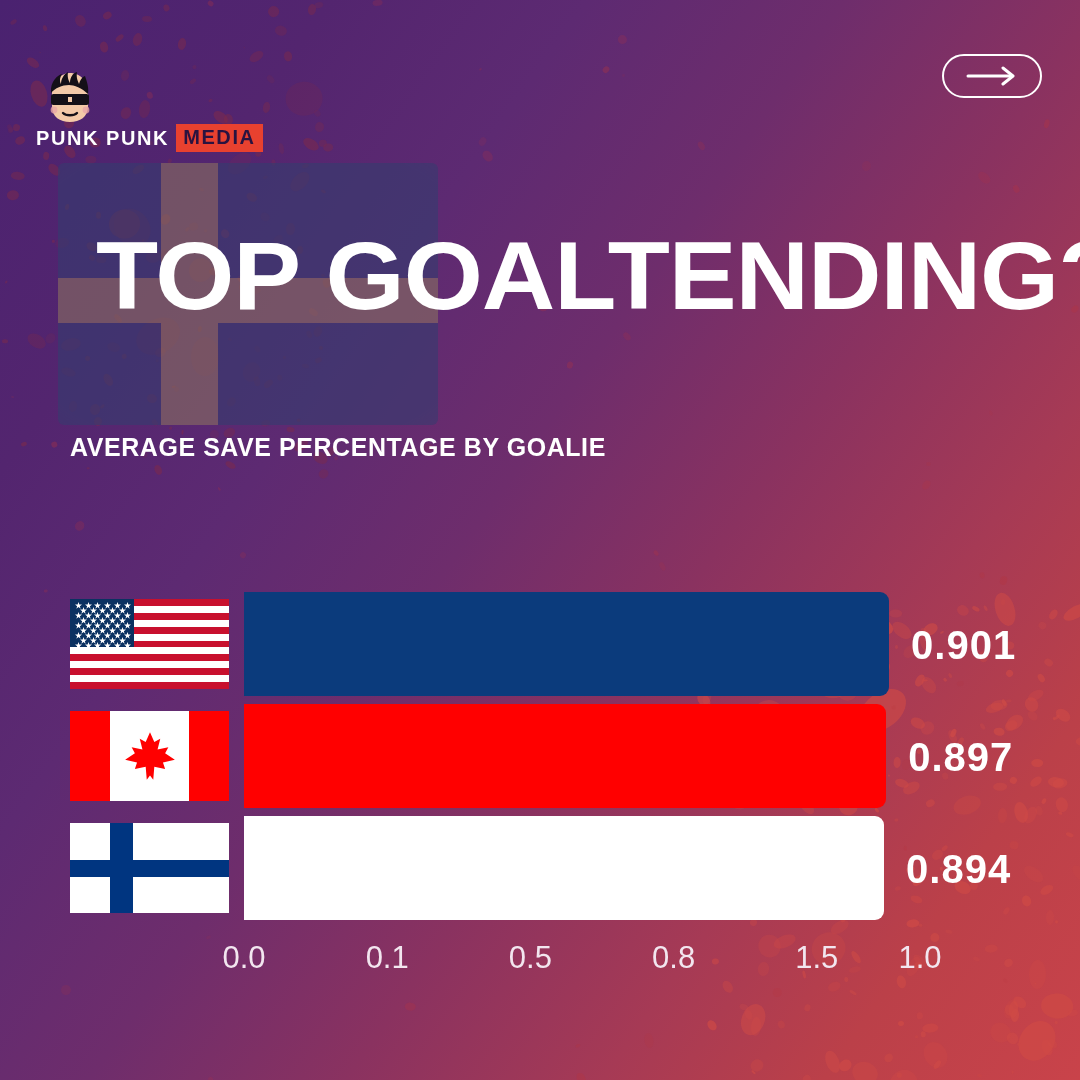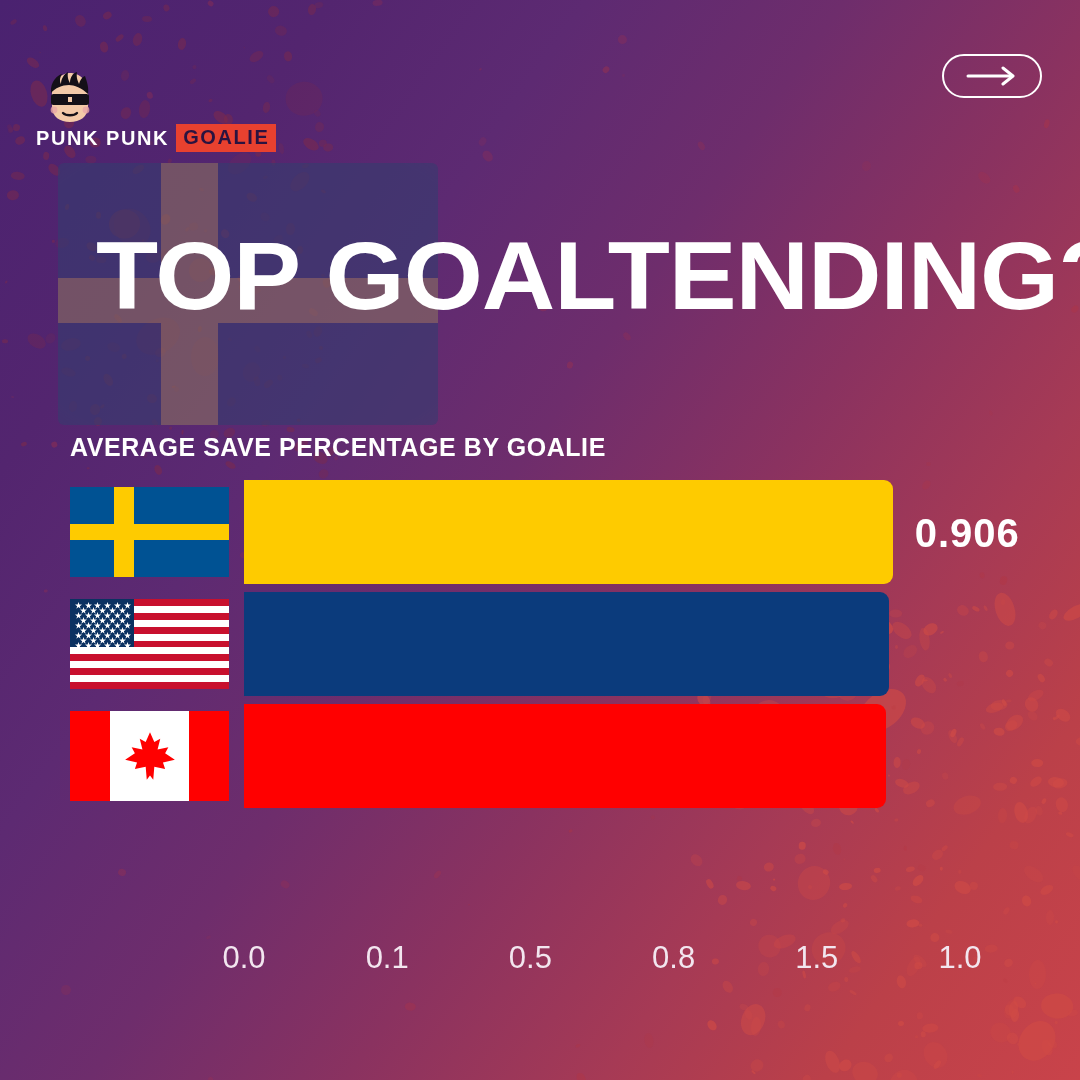--- a/index.html
+++ b/index.html
@@ -680,21 +680,21 @@
       <path d="M9 21 C8 9 16 3 20 2 C17 7 18 10 19 12 C19 7 22 2 26 0 C25 6 27 9 28 11 C28 5 31 1 35 0 C34 6 36 9 37 12 C38 8 40 5 43 4 C45 10 47 15 46 22 C40 16 32 13 27 13 C20 13 13 16 9 21 Z" fill="#141018"></path>
       <rect x="9" y="22" width="38" height="11" rx="2.5" fill="#141018"></rect>
       <rect x="26" y="25" width="4" height="5" fill="#f3c9a8"></rect>
       <path d="M21 41 C24 44 32 44 35 41" stroke="#141018" stroke-width="2.4" fill="none" stroke-linecap="round"></path>
       <circle cx="12" cy="38" r="3.4" fill="#e8a6a6" opacity="0.8"></circle>
       <circle cx="44" cy="38" r="3.4" fill="#e8a6a6" opacity="0.8"></circle>
     </svg>
     <div id="logo-wordmark">
       <span class="wm-white">PUNK</span>
       <span class="wm-white">PUNK</span>
-      <span class="wm-red">GOALIE</span>
+      <span class="wm-red">MEDIA</span>
     </div>
   </div>
 
   <div id="next-button">
     <svg width="56" height="20" viewBox="0 0 56 20">
       <line x1="4" y1="10" x2="48" y2="10" stroke="#ffffff" stroke-width="3" stroke-linecap="round"></line>
       <polyline points="39,2 49,10 39,18" fill="none" stroke="#ffffff" stroke-width="3" stroke-linecap="round" stroke-linejoin="round"></polyline>
     </svg>
   </div>
 
@@ -702,30 +702,20 @@
     <div class="wm-field"></div>
     <div class="wm-cross-v"></div>
     <div class="wm-cross-h"></div>
   </div>
 
   <div id="headline">TOP GOALTENDING?</div>
 
   <div id="subtitle">AVERAGE SAVE PERCENTAGE BY GOALIE</div>
 
   <div id="chart">
-      <div class="bar-row" style="top: 0px;">
-        <div class="flag">
-          <div class="flag-se">
-            <div class="h"></div>
-            <div class="v"></div>
-          </div>
-        </div>
-        <div class="bar" style="width: 648.696px; background: rgb(254, 203, 0);"></div>
-        <div class="bar-value" style="left: 914.696px;">0.906</div>
-      </div>
       <div class="bar-row" style="top: 112px;">
         <div class="flag">
           <div class="flag-us">
             <div class="stripe" style="top:0%"></div>
             <div class="stripe" style="top:15.3846%"></div>
             <div class="stripe" style="top:30.7692%"></div>
             <div class="stripe" style="top:46.153800000000004%"></div>
             <div class="stripe" style="top:61.5384%"></div>
             <div class="stripe" style="top:76.923%"></div>
             <div class="stripe" style="top:92.30760000000001%"></div>
@@ -876,37 +866,49 @@
               </svg></div>
             <div class="star" style="left:27.8%;top:47.4%"><svg width="7" height="7" viewBox="0 0 10 10">
                 <path fill="#ffffff" d="M5 0 L6.2 3.6 L10 3.6 L6.9 5.9 L8.1 9.5 L5 7.3 L1.9 9.5 L3.1 5.9 L0 3.6 L3.8 3.6 Z"></path>
               </svg></div>
             <div class="star" style="left:34%;top:47.4%"><svg width="7" height="7" viewBox="0 0 10 10">
                 <path fill="#ffffff" d="M5 0 L6.2 3.6 L10 3.6 L6.9 5.9 L8.1 9.5 L5 7.3 L1.9 9.5 L3.1 5.9 L0 3.6 L3.8 3.6 Z"></path>
               </svg></div>
           </div>
         </div>
         <div class="bar" style="width: 645.116px; background: rgb(11, 59, 124);"></div>
+        <div class="bar-value" style="left: 911.116px;">0.901</div>
       </div>
       <div class="bar-row" style="top: 224px;">
         <div class="flag">
           <div class="flag-ca">
             <div class="bandL"></div>
             <div class="bandR"></div>
             <svg class="leaf" width="54" height="56" viewBox="0 0 100 100">
               <path fill="#ff0000" d="M50 6 L58 24 L69 18 L64 38 L84 34 L78 45 L96 57 L74 62 L78 74 L58 70 L56 94 L50 86 L44 94 L42 70 L22 74 L26 62 L4 57 L22 45 L16 34 L36 38 L31 18 L42 24 Z"></path>
             </svg>
           </div>
         </div>
         <div class="bar" style="width: 642.252px; background: rgb(255, 0, 0);"></div>
+        <div class="bar-value" style="left: 908.252px;">0.897</div>
+      </div>
+      <div class="bar-row" style="top: 336px;">
+        <div class="flag">
+          <div class="flag-fi">
+            <div class="h"></div>
+            <div class="v"></div>
+          </div>
+        </div>
+        <div class="bar" style="width: 640.104px; background: rgb(255, 255, 255);"></div>
+        <div class="bar-value" style="left: 906.104px;">0.894</div>
       </div>
     </div>
 
   <div id="x-axis">
       <div class="tick-label" style="left: 244px;">0.0</div>
       <div class="tick-label" style="left: 387.2px;">0.1</div>
       <div class="tick-label" style="left: 530.4px;">0.5</div>
       <div class="tick-label" style="left: 673.6px;">0.8</div>
       <div class="tick-label" style="left: 816.8px;">1.5</div>
-      <div class="tick-label" style="left: 960px;">1.0</div>
+      <div class="tick-label" style="left: 920px;">1.0</div>
     </div>
 
 </div>
 
 </body></html>

